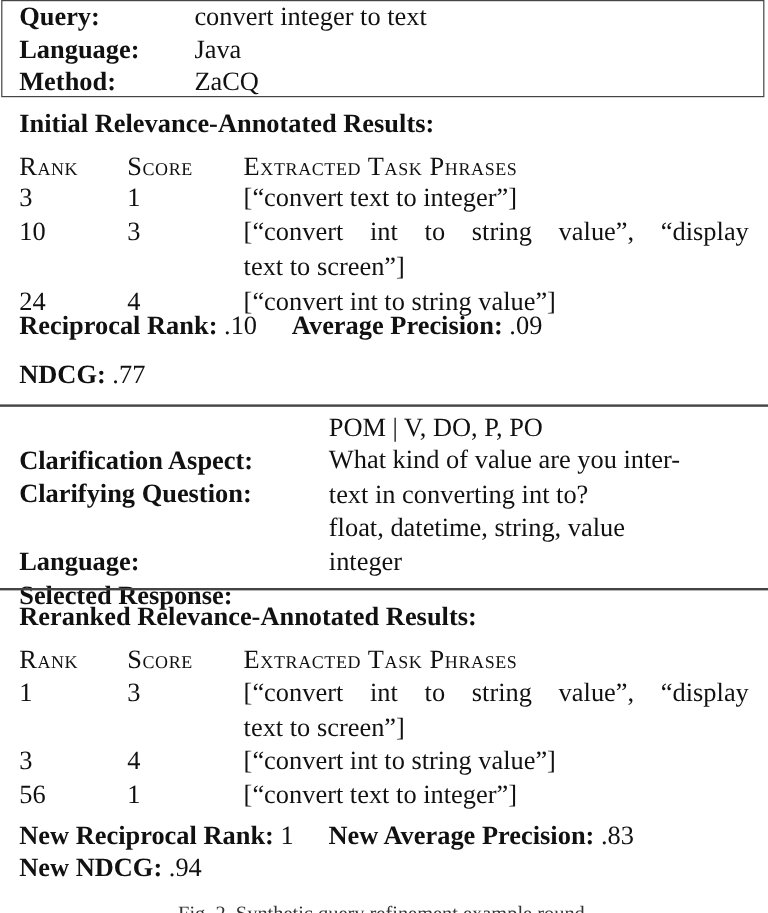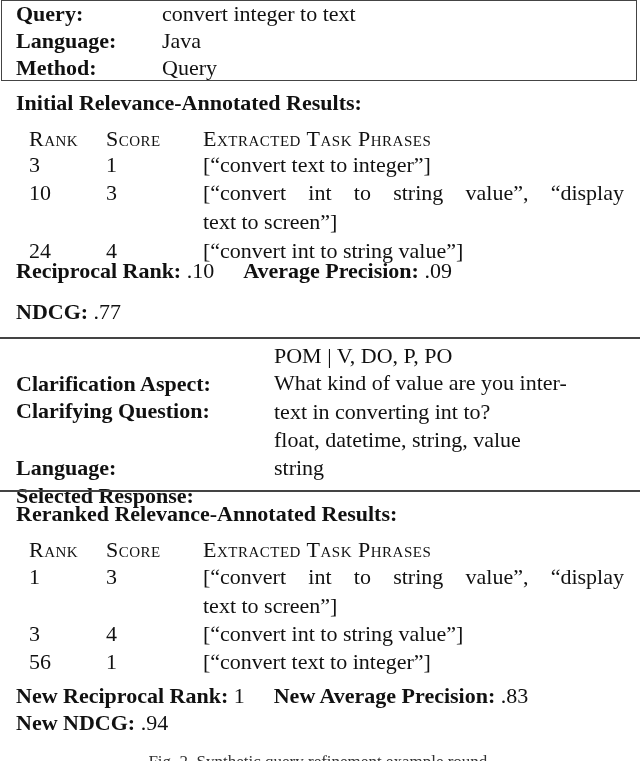--- a/index.html
+++ b/index.html
@@ -41,21 +41,21 @@
   }
   .sc {
     font-variant: small-caps;
     letter-spacing: 0.5px;
   }
   .row {
     position: absolute;
     left: 0;
     width: 640px;
   }
-  .c-rank { position: absolute; left: 16px; margin-left: 13px; }
+  .c-rank { position: absolute; left: 16px; }
   .c-score { position: absolute; left: 106px; }
   .c-phr {
     position: absolute;
     left: 203px;
     width: 421px;
     text-align: justify;
     text-align-last: left;
   }
   .c-phr.just { text-align-last: justify; }
   .metrics {
@@ -97,21 +97,21 @@
 <body>
 
 <div class="box"></div>
 <div class="kv" style="top:0px;">
   <span class="k">Query:</span><span>convert integer to text</span>
 </div>
 <div class="kv" style="top:27px;">
   <span class="k">Language:</span><span>Java</span>
 </div>
 <div class="kv" style="top:54px;">
-  <span class="k">Method:</span><span>Query</span>
+  <span class="k">Method:</span><span>ZaCQ</span>
 </div>
 
 <div class="section-title" style="top:89px;font-family:Liberation Serif, serif;">Initial Relevance-Annotated Results:</div>
 
 <div class="row sc" style="top:125px;">
   <span class="c-rank">Rank</span>
   <span class="c-score">Score</span>
   <span class="c-phr">Extracted Task Phrases</span>
 </div>
 
@@ -152,21 +152,21 @@
 <div class="clar-v" style="top:342px;">POM | V, DO, P, PO</div>
 
 <div class="clar-k" style="top:369px;">Clarifying Question:</div>
 <div class="clar-v" style="top:369px;">What kind of value are you inter-</div>
 <div class="clar-v" style="top:398px;">text in converting int to?</div>
 
 <div class="clar-k" style="top:426px;">Language:</div>
 <div class="clar-v" style="top:426px;">float, datetime, string, value</div>
 
 <div class="clar-k" style="top:454px;">Selected Response:</div>
-<div class="clar-v" style="top:454px;">string</div>
+<div class="clar-v" style="top:454px;">integer</div>
 
 <div class="hr" style="top:490px;"></div>
 
 <div class="section-title" style="top:500px;">Reranked Relevance-Annotated Results:</div>
 
 <div class="row sc" style="top:536px;">
   <span class="c-rank">Rank</span>
   <span class="c-score">Score</span>
   <span class="c-phr">Extracted Task Phrases</span>
 </div>

